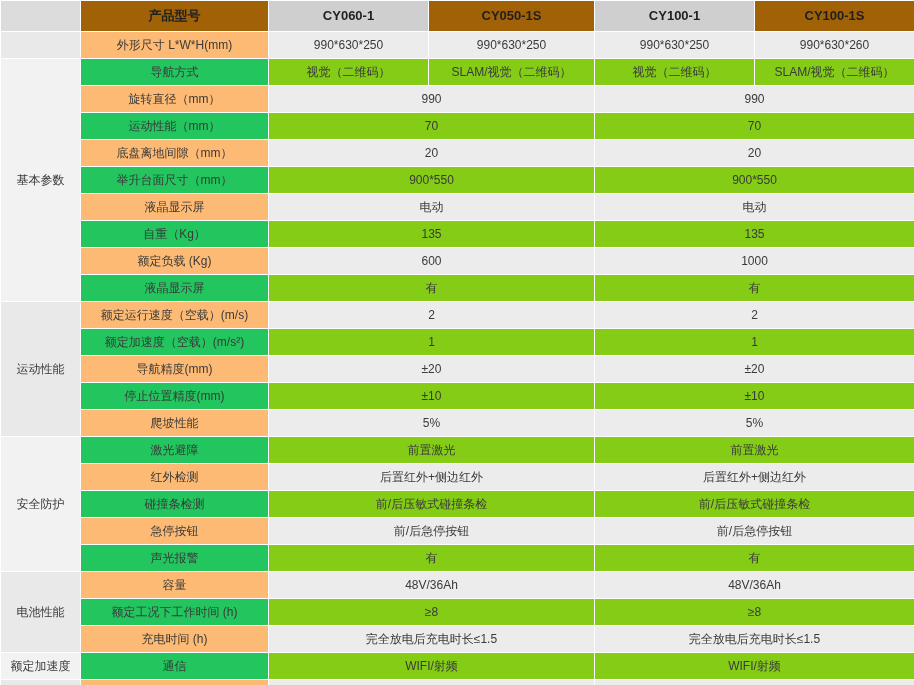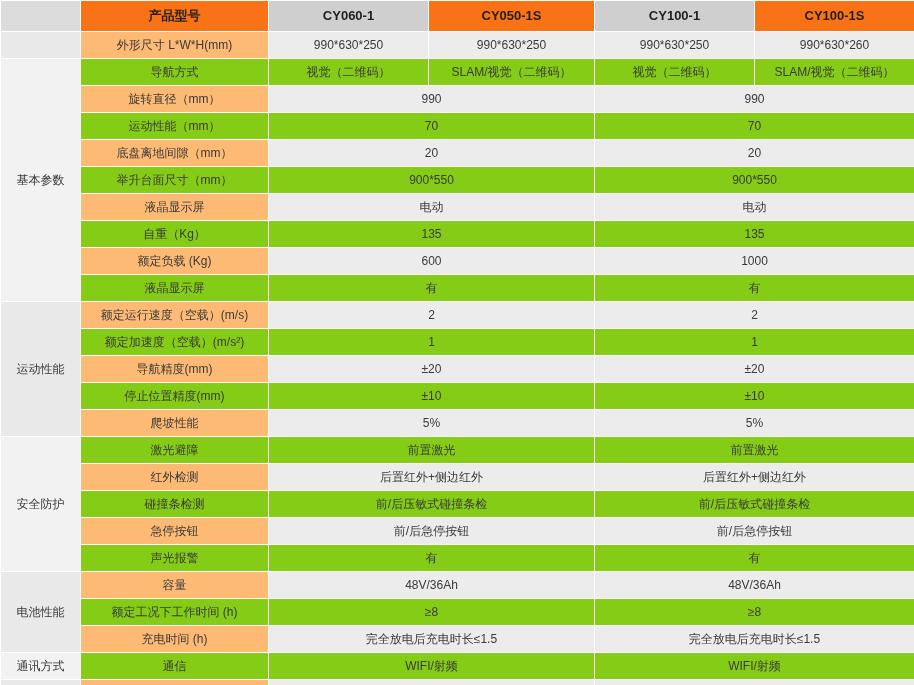--- a/index.html
+++ b/index.html
@@ -38,28 +38,28 @@
   col.c-v3    { width: 160px; }
   col.c-v4    { width: 160px; }
 
   
   tr.head td {
     height: 30px;
     font-size: 13px;
     font-weight: bold;
     color: #1f1f1f;
   }
-  .hdr-a { background: #f97316; margin-top: 22px; }
+  .hdr-a { background: #a16207; margin-top: 22px; }
   .hdr-b { background: #cfcfcf; }
 
   
   .gA { background: #e9e9e9; }
   .gB { background: #f2f2f2; }
   .cA { background: #fdba74; }
-  .cB { background: #84cc16; }
+  .cB { background: #22c55e; }
   .vA { background: #ececec; }
   .vB { background: #84cc16; }
 
   .grouplabel {
     font-size: 12.5px;
     color: #333333;
   }
   .hdr-blank { background: #dcdcdc; }
 </style>
 </head>
@@ -201,21 +201,21 @@
         <td class="cB">额定工况下工作时间 (h)</td>
         <td colspan="2" class="vB">≥8</td>
         <td colspan="2" class="vB">≥8</td>
       </tr>
       <tr>
         <td class="cA">充电时间 (h)</td>
         <td colspan="2" class="vA">完全放电后充电时长≤1.5</td>
         <td colspan="2" class="vA">完全放电后充电时长≤1.5</td>
       </tr>
       <tr>
-        <td rowspan="1" class="grouplabel gB">通讯方式</td>
+        <td rowspan="1" class="grouplabel gB">额定加速度</td>
         <td class="cB">通信</td>
         <td colspan="2" class="vB">WIFI/射频</td>
         <td colspan="2" class="vB">WIFI/射频</td>
       </tr>
       <tr>
         <td rowspan="1" class="grouplabel gA">其他</td>
         <td class="cA">驱动方式</td>
         <td colspan="2" class="vA">差速驱动</td>
         <td colspan="2" class="vA">差速驱动</td>
       </tr>

